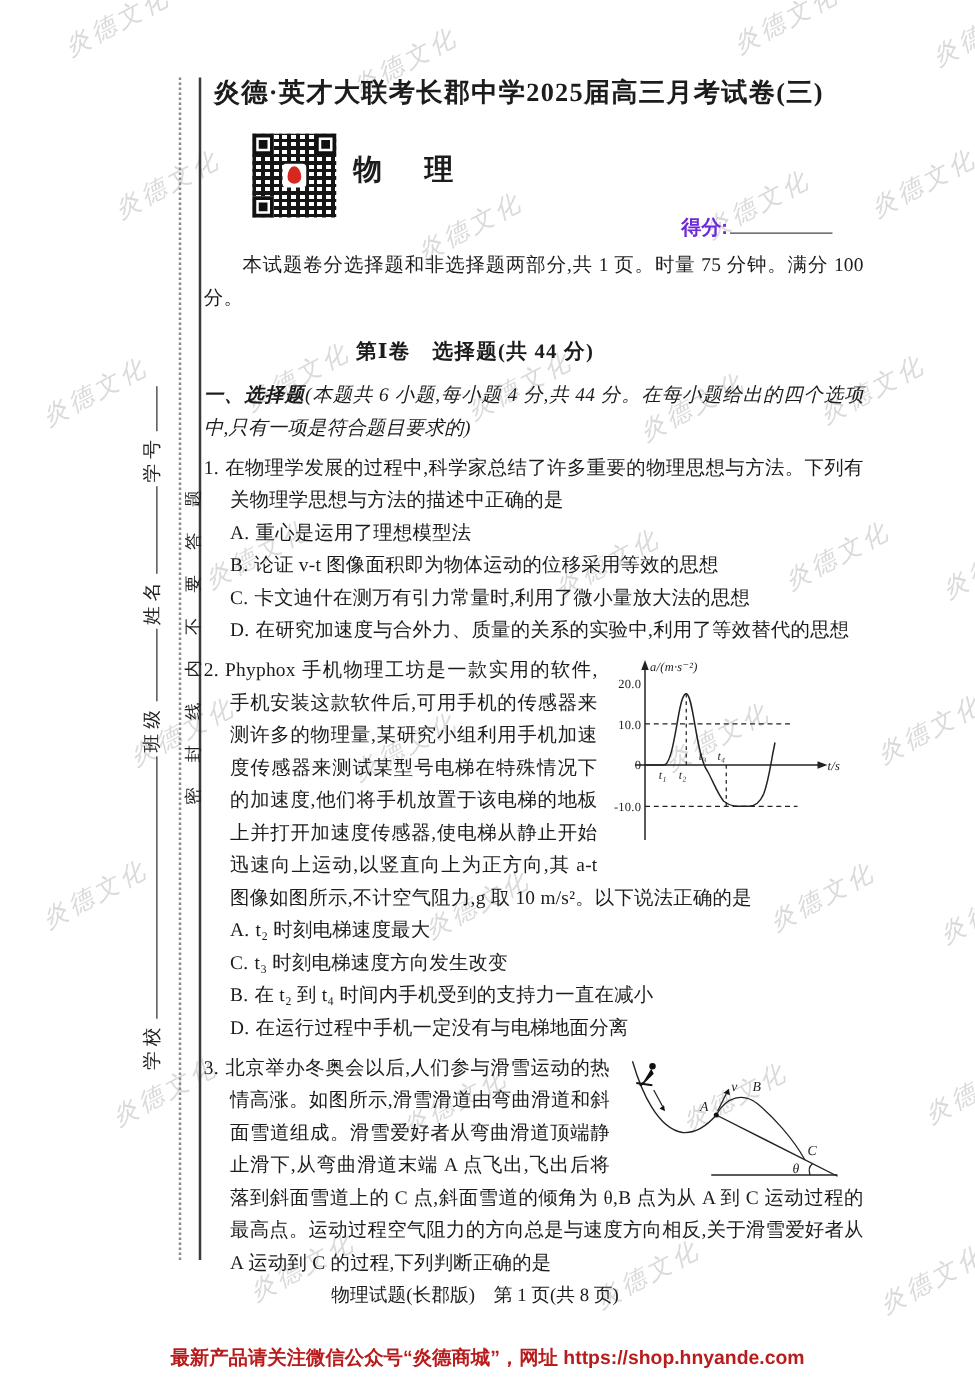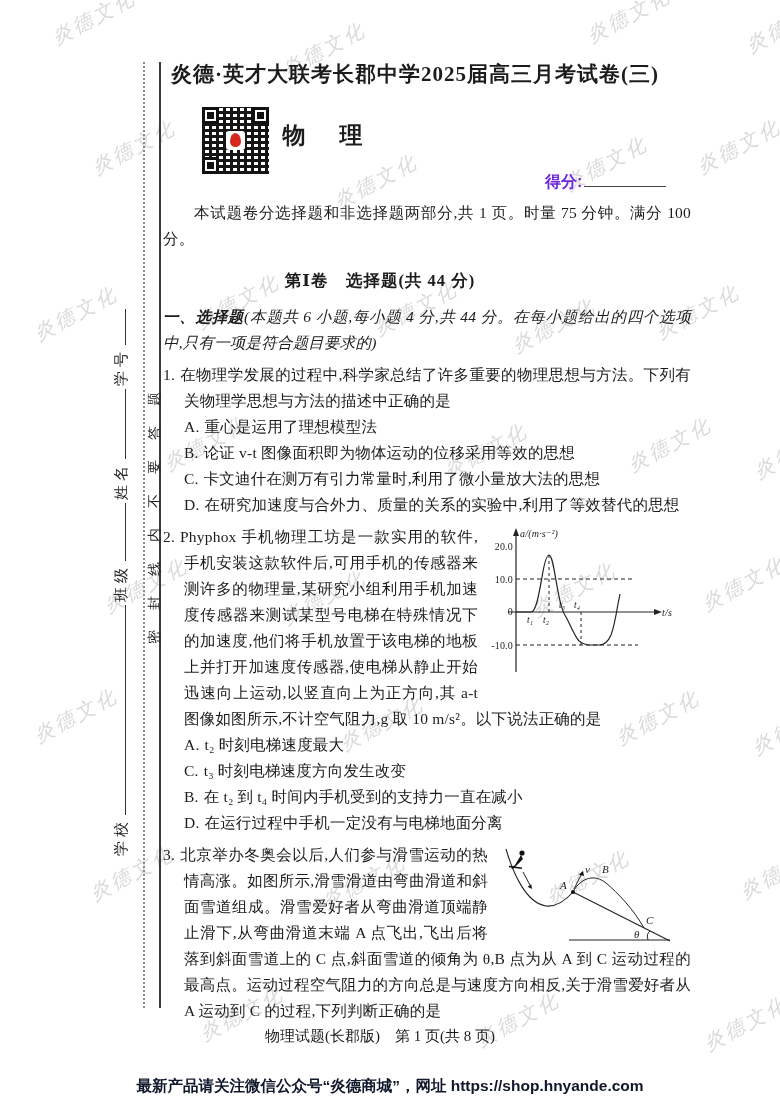--- a/index.html
+++ b/index.html
@@ -51,21 +51,21 @@
   .opt{padding-left:21px;}
   .olabel{margin-right:5px;}
   .fig{float:right;}
   .fig-graph{width:205px;height:158px;margin:2px 0 4px 8px;}
   .fig-ski{width:195px;height:98px;margin:4px 0 2px 8px;}
   svg text{font-family:"Liberation Serif","DejaVu Serif",serif;}
   
   .footer{position:absolute;top:1027px;left:0;width:780px;text-align:center;font-size:15px;
           transform:translateX(-10px);color:#1c1c1c;}
   .promo{position:absolute;top:1076px;left:0;width:780px;text-align:center;font-size:15.5px;
-         font-family:"Liberation Sans","DejaVu Sans",sans-serif;font-weight:bold;color:#0f172a;}
+         font-family:"Liberation Sans","DejaVu Sans",sans-serif;font-weight:bold;color:#b91c1c;}
 </style>
 </head>
 <body>
 
 <div class="page">
   <div id="wm-layer">
       <div class="wm" style="left: 48px; top: 4px;">炎德文化</div>
       <div class="wm" style="left: 278px; top: 36px;">炎德文化</div>
       <div class="wm" style="left: 583px; top: 2px;">炎德文化</div>
       <div class="wm" style="left: 742px; top: 12px;">炎德文化</div>

